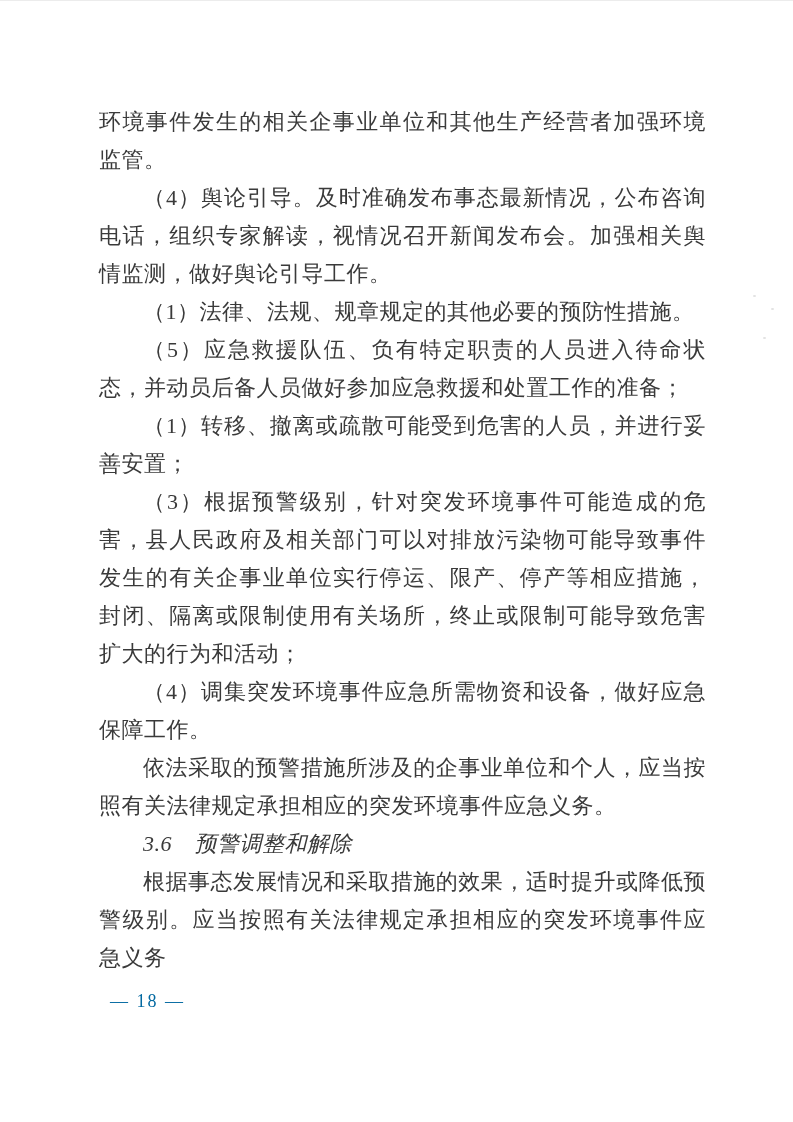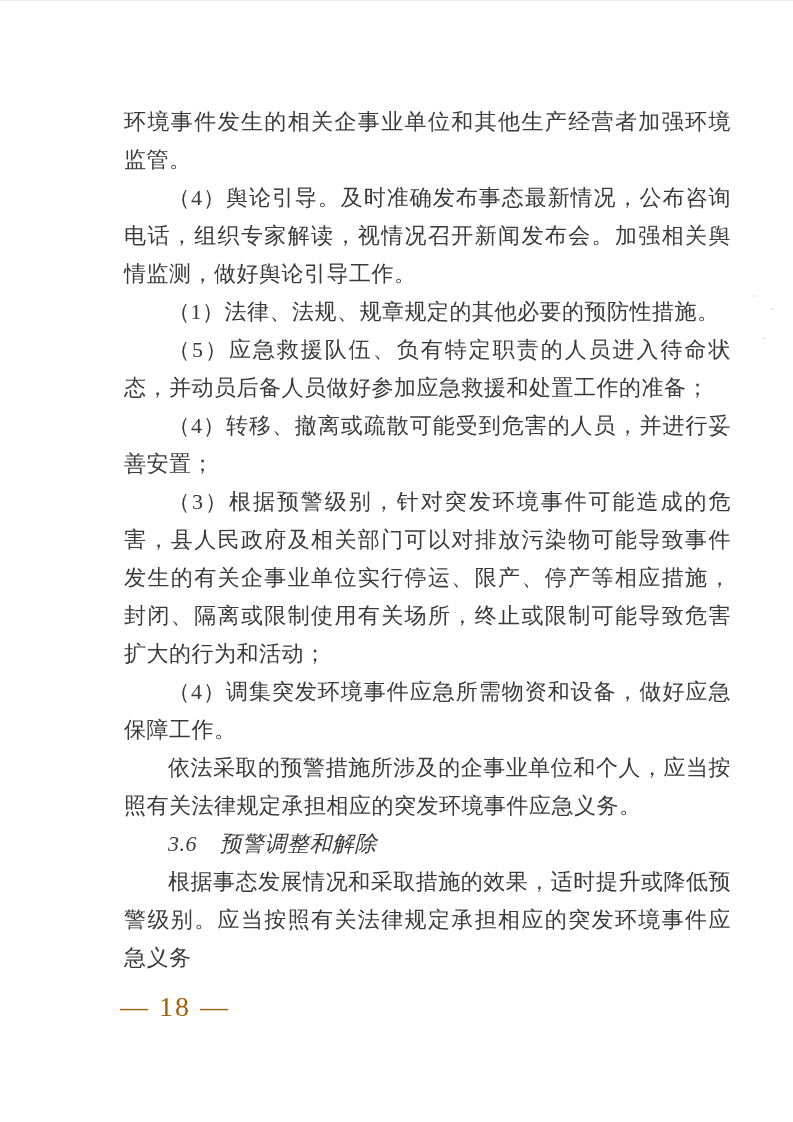--- a/index.html
+++ b/index.html
@@ -25,41 +25,40 @@
     left: 99px;
     top: 103px;
     width: 607px;
     font-family: "Liberation Serif", "DejaVu Serif", serif;
     font-size: 22px;
     line-height: 38px;
     color: #3a3a3a;
     text-align: justify;
     text-justify: inter-ideograph;
     letter-spacing: 0.5px;
-    margin-left: 25px;
   }
   p.para {
     margin: 0;
     padding: 0;
     text-indent: 0;
   }
   p.para.indent {
     text-indent: 2em;
   }
   p.para.heading {
     font-weight: 500;
     font-style: italic;
   }
   .page-footer {
     position: absolute;
-    left: 120px;
+    left: 110px;
     top: 991px;
     font-family: "Liberation Serif", "DejaVu Serif", serif;
-    font-size: 28px;
-    color: #a16207;
+    font-size: 18px;
+    color: #0369a1;
     letter-spacing: 2px;
   }
   .scan-speck {
     position: absolute;
     width: 3px;
     height: 2px;
     background: #d9d9d9;
     border-radius: 50%;
     opacity: 0.8;
   }
@@ -70,21 +69,21 @@
 </head>
 <body>
 
 <div class="scan-top-line"></div>
 
 <div class="text-block">
     <p class="para">环境事件发生的相关企事业单位和其他生产经营者加强环境监管。</p>
     <p class="para indent">（4）舆论引导。及时准确发布事态最新情况，公布咨询电话，组织专家解读，视情况召开新闻发布会。加强相关舆情监测，做好舆论引导工作。</p>
     <p class="para indent">（1）法律、法规、规章规定的其他必要的预防性措施。</p>
     <p class="para indent">（5）应急救援队伍、负有特定职责的人员进入待命状态，并动员后备人员做好参加应急救援和处置工作的准备；</p>
-    <p class="para indent">（4）转移、撤离或疏散可能受到危害的人员，并进行妥善安置；</p>
+    <p class="para indent">（1）转移、撤离或疏散可能受到危害的人员，并进行妥善安置；</p>
     <p class="para indent">（3）根据预警级别，针对突发环境事件可能造成的危害，县人民政府及相关部门可以对排放污染物可能导致事件发生的有关企事业单位实行停运、限产、停产等相应措施，封闭、隔离或限制使用有关场所，终止或限制可能导致危害扩大的行为和活动；</p>
     <p class="para indent">（4）调集突发环境事件应急所需物资和设备，做好应急保障工作。</p>
     <p class="para indent">依法采取的预警措施所涉及的企事业单位和个人，应当按照有关法律规定承担相应的突发环境事件应急义务。</p>
     <p class="para indent heading">3.6　预警调整和解除</p>
     <p class="para indent">根据事态发展情况和采取措施的效果，适时提升或降低预警级别。应当按照有关法律规定承担相应的突发环境事件应急义务</p>
   </div>
 
 <div class="scan-speck speck-1"></div>
 <div class="scan-speck speck-2"></div>
 <div class="scan-speck speck-3"></div>

